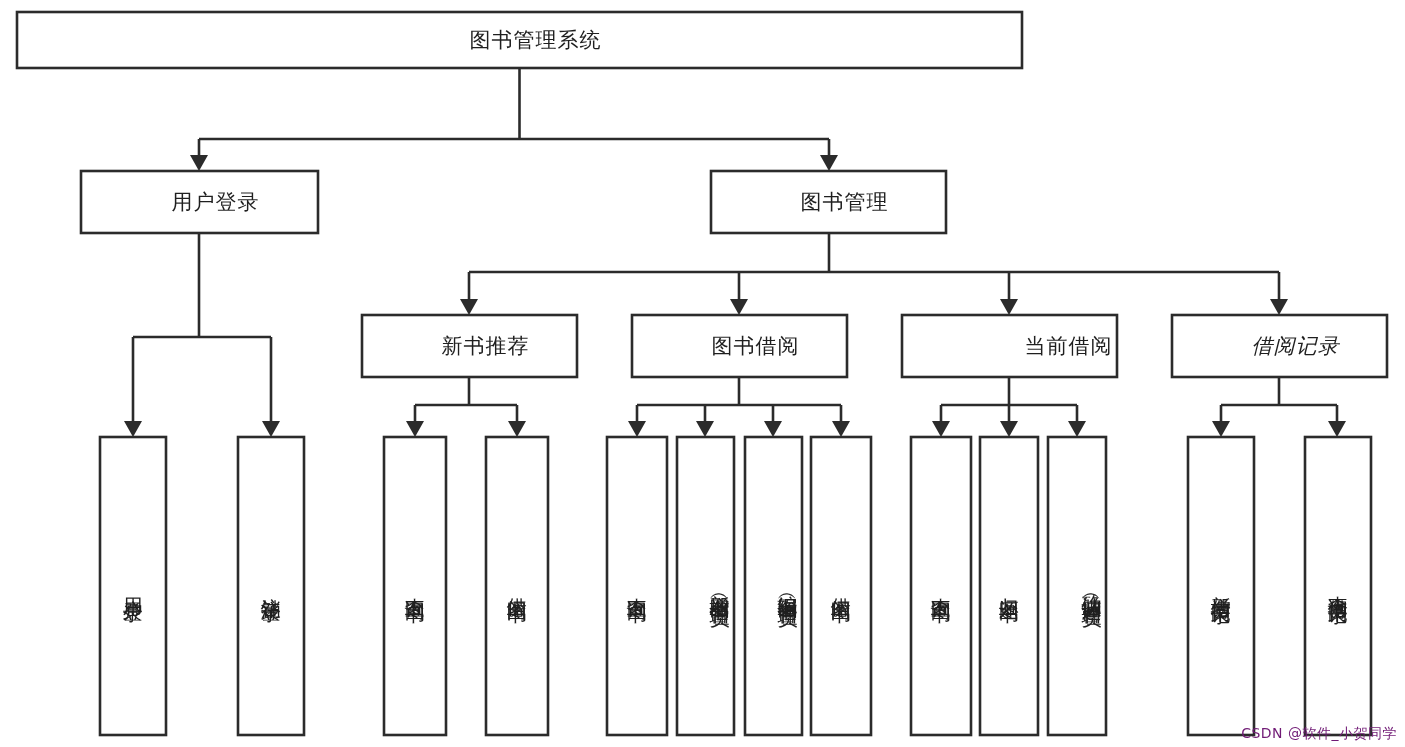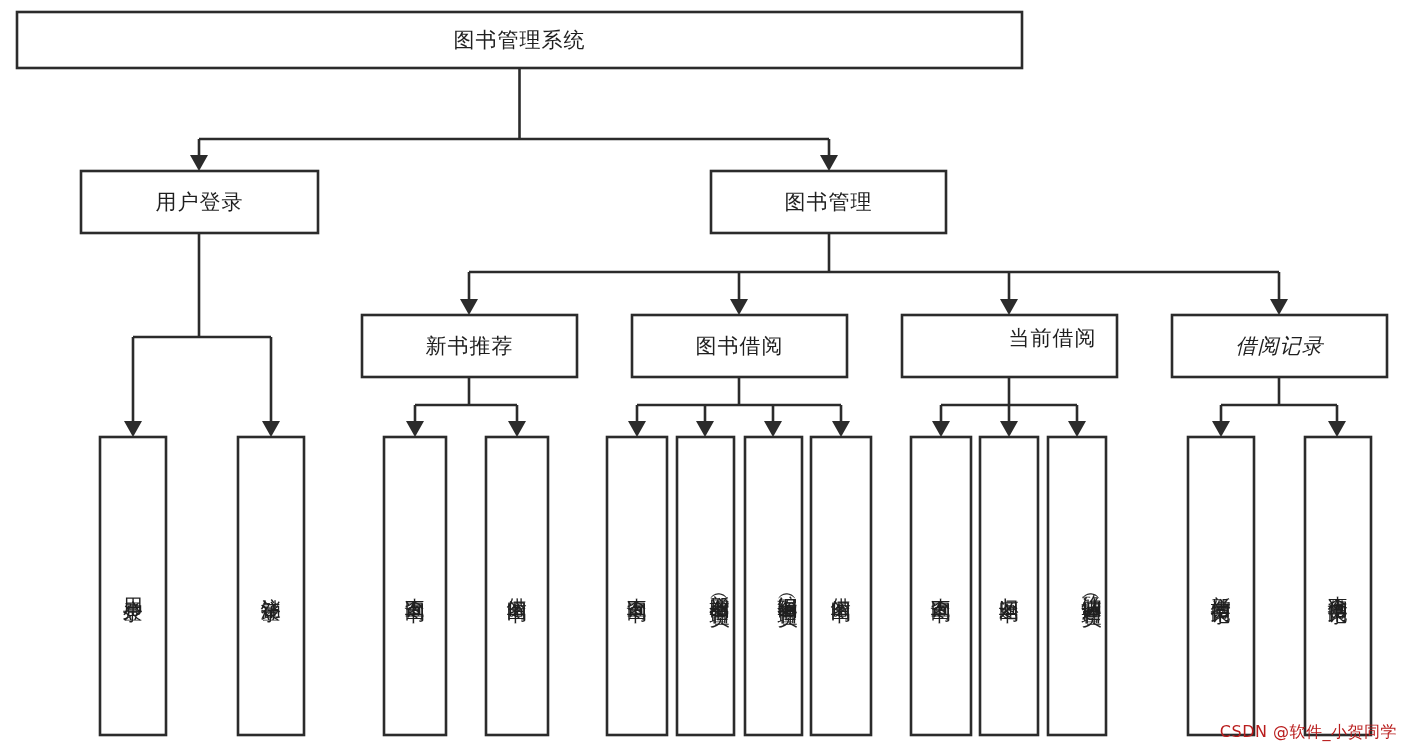--- a/index.html
+++ b/index.html
@@ -47,20 +47,21 @@
     display: flex;
     align-items: center;
     justify-content: center;
     color: #1f1f1f;
     font-size: 21px;
     letter-spacing: 1px;
     line-height: 1.25;
     text-align: center;
     white-space: nowrap;
     pointer-events: none;
+    margin-left: 16px;
   }
   .node-label-v {
     position: absolute;
     display: flex;
     align-items: center;
     justify-content: center;
     color: #1f1f1f;
     font-size: 20px;
     line-height: 1.42;
     writing-mode: vertical-rl;
@@ -70,22 +71,22 @@
     pointer-events: none;
   }
   .node-label-v.align-top {
     align-items: flex-start;
     justify-content: center;
   }
   .watermark {
     position: absolute;
     right: 8px;
     bottom: 4px;
-    font-size: 16px;
-    color: #b91c1c;
+    font-size: 14px;
+    color: #701a75;
     letter-spacing: 0.5px;
     white-space: nowrap;
     pointer-events: none;
   }
 </style>
 </head>
 <body>
 
 <div id="diagram-root">
 
@@ -201,21 +202,21 @@
   <div class="node-label-h" style="left:17px; top:12px; width:1005px; height:56px;">图书管理系统</div>
 
   <div class="node-label-h" style="left:81px; top:171px; width:237px; height:62px;">用户登录</div>
 
   <div class="node-label-h" style="left:711px; top:171px; width:235px; height:62px;border-radius:13px;">图书管理</div>
 
   <div class="node-label-h" style="left:362px; top:315px; width:215px; height:62px;">新书推荐</div>
 
   <div class="node-label-h" style="left:632px; top:315px; width:215px; height:62px;">图书借阅</div>
 
-  <div class="node-label-h" style="left:902px; top:314px; width:215px; height:49px;padding-left:43px;">当前借阅</div>
+  <div class="node-label-h" style="left:902px; top:322px; width:215px; height:49px;padding-left:43px;">当前借阅</div>
 
   <div class="node-label-h" style="left:1172px; top:315px; width:215px; height:62px;font-style:italic;">借阅记录</div>
 
   <div class="node-label-v" style="left:100px; top:437px; width:66px; height:298px;">用户登录</div>
 
   <div class="node-label-v" style="left:238px; top:437px; width:66px; height:298px;">注销登录</div>
 
   <div class="node-label-v" style="left:384px; top:437px; width:62px; height:298px;">查询图书</div>
 
   <div class="node-label-v" style="left:486px; top:437px; width:62px; height:298px;">借阅图书</div>

